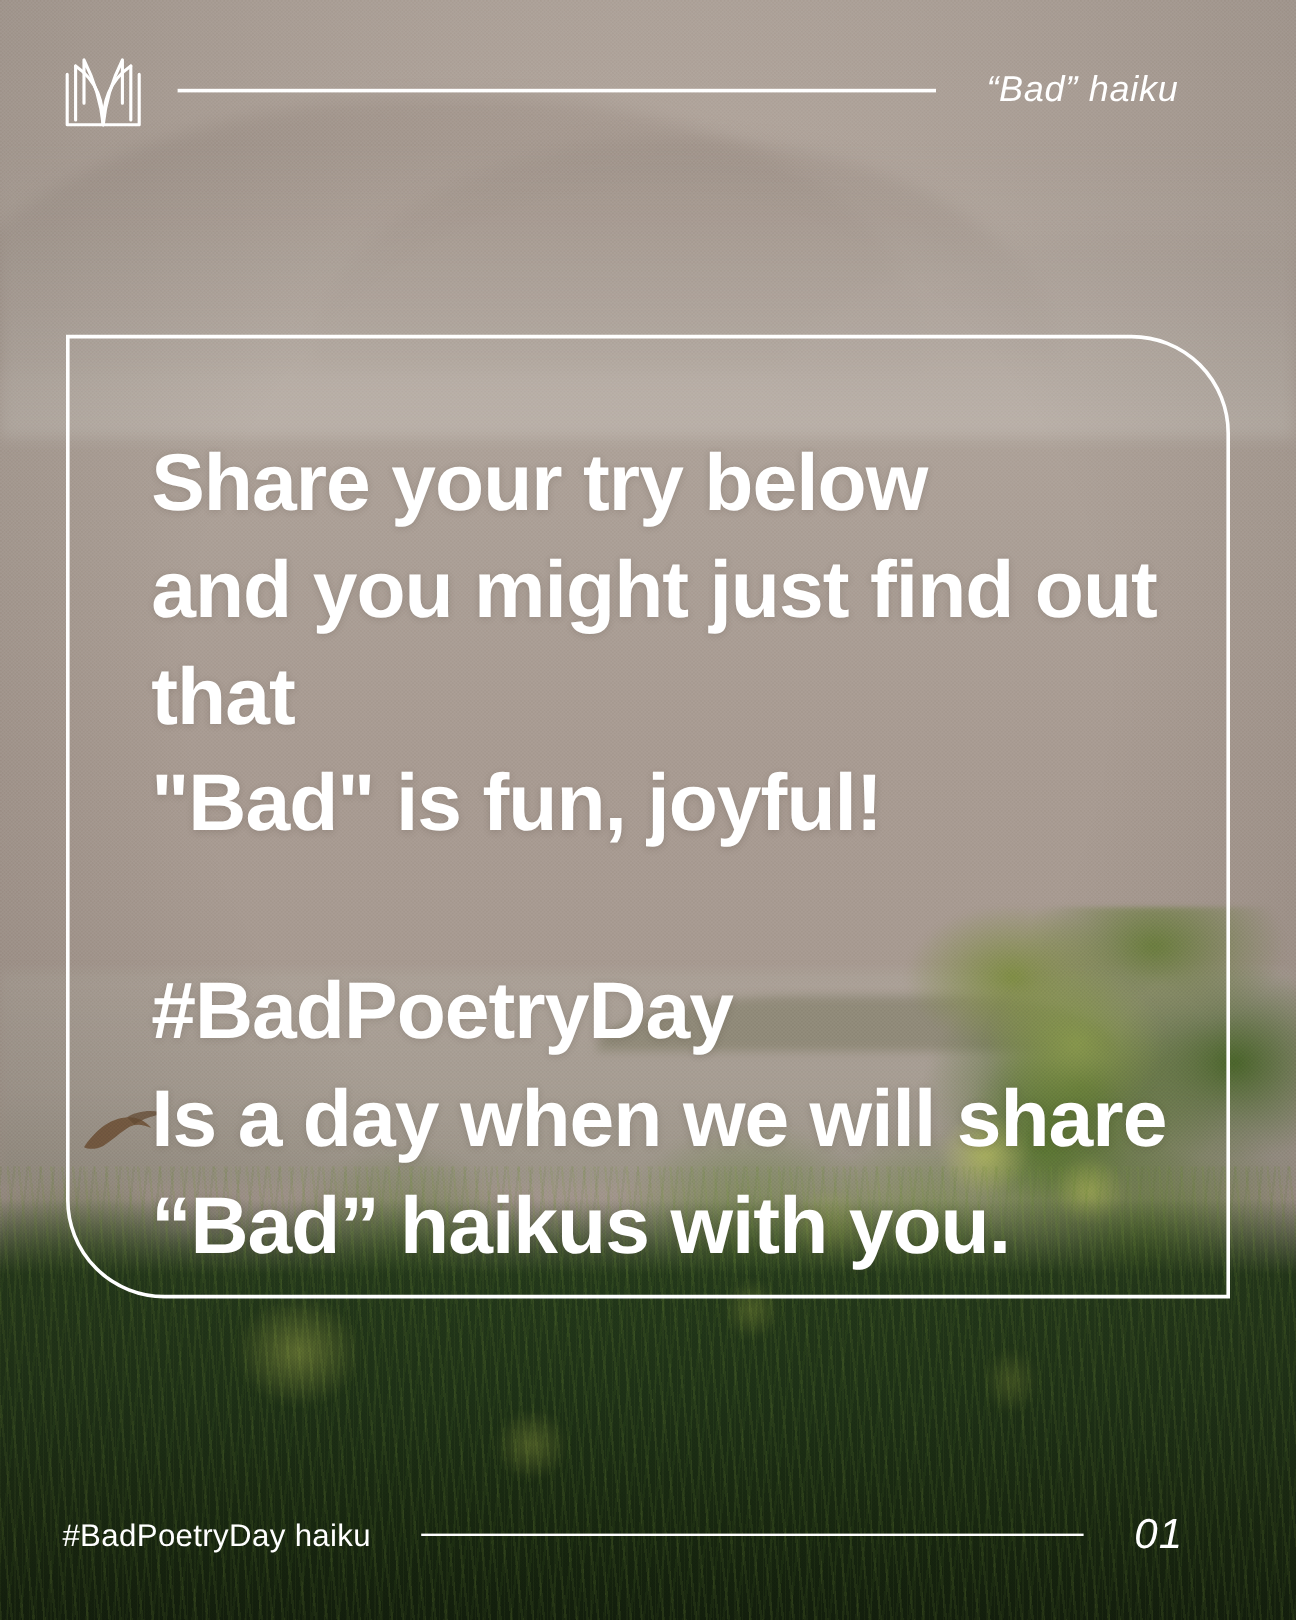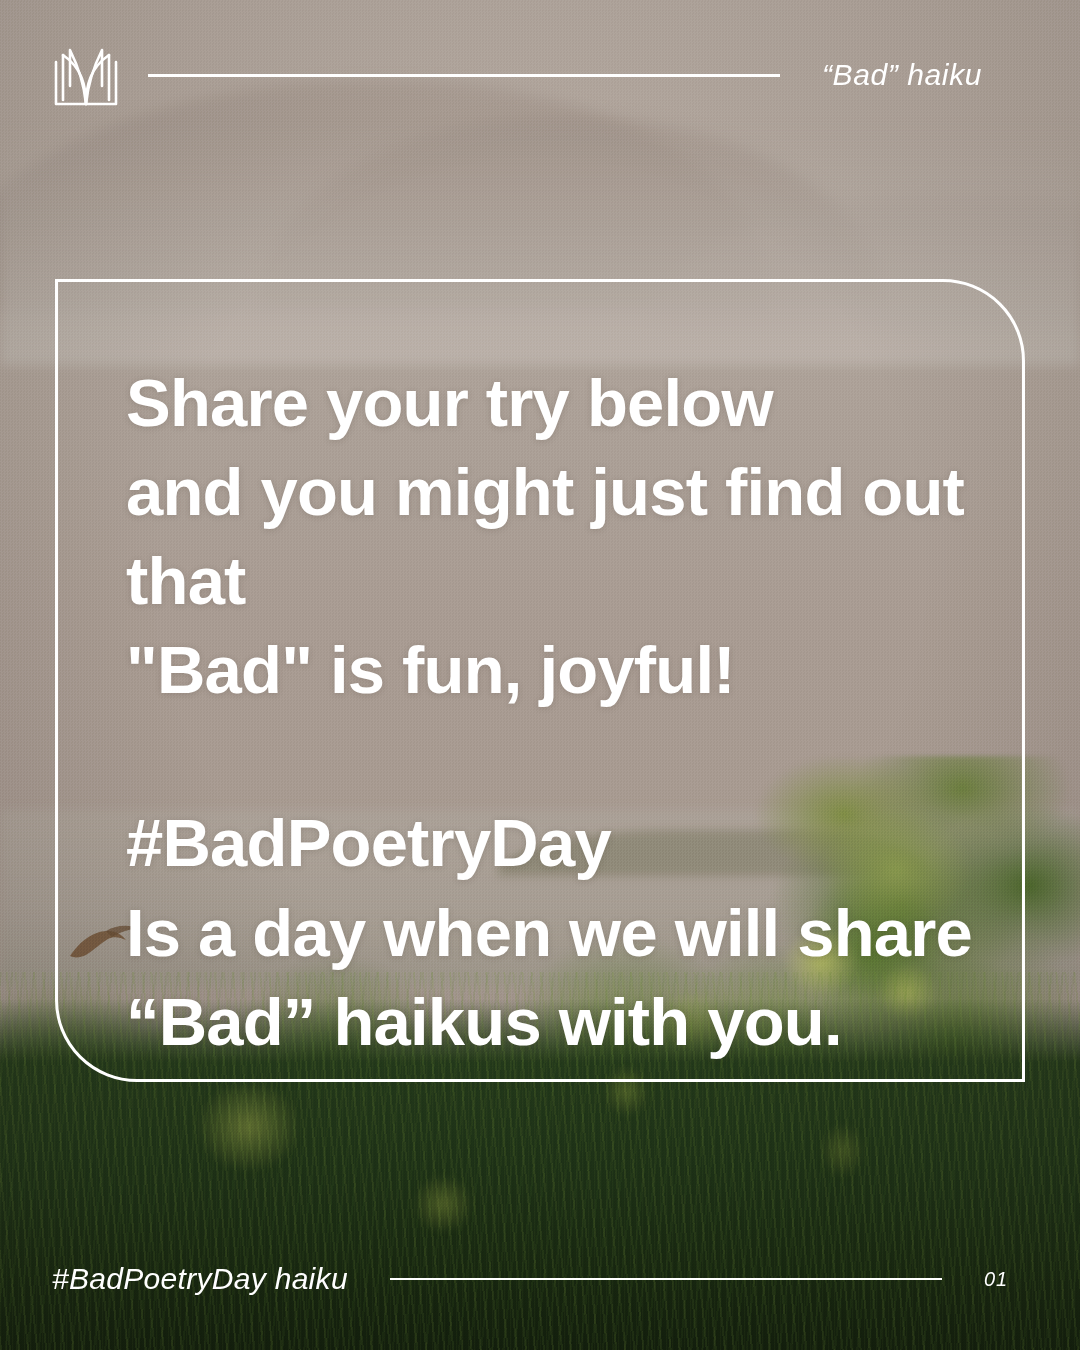--- a/index.html
+++ b/index.html
@@ -247,36 +247,35 @@
 
   
   .footer {
     position:absolute; left:0; right:0; bottom:0; height:142px;
     display:flex; align-items:center;
     padding:0 52px;
     z-index:6;
   }
   .footer-label {
     color:#ffffff;
-    font-size:30px;
-    font-style:italic;
+    font-size:26px;
     letter-spacing:.3px;
     white-space:nowrap;
     flex:0 0 auto;
   }
   .footer-rule {
     flex:1 1 auto;
     height:2px;
     background:#ffffff;
     margin:0 42px;
     max-width:552px;
   }
   .footer-page {
     color:#ffffff;
-    font-size:20px;
+    font-size:35px;
     font-style:italic;
     letter-spacing:1px;
     flex:0 0 auto;
     white-space:nowrap;
   }
 </style>
 </head>
 <body>
 
 <div class="card">

